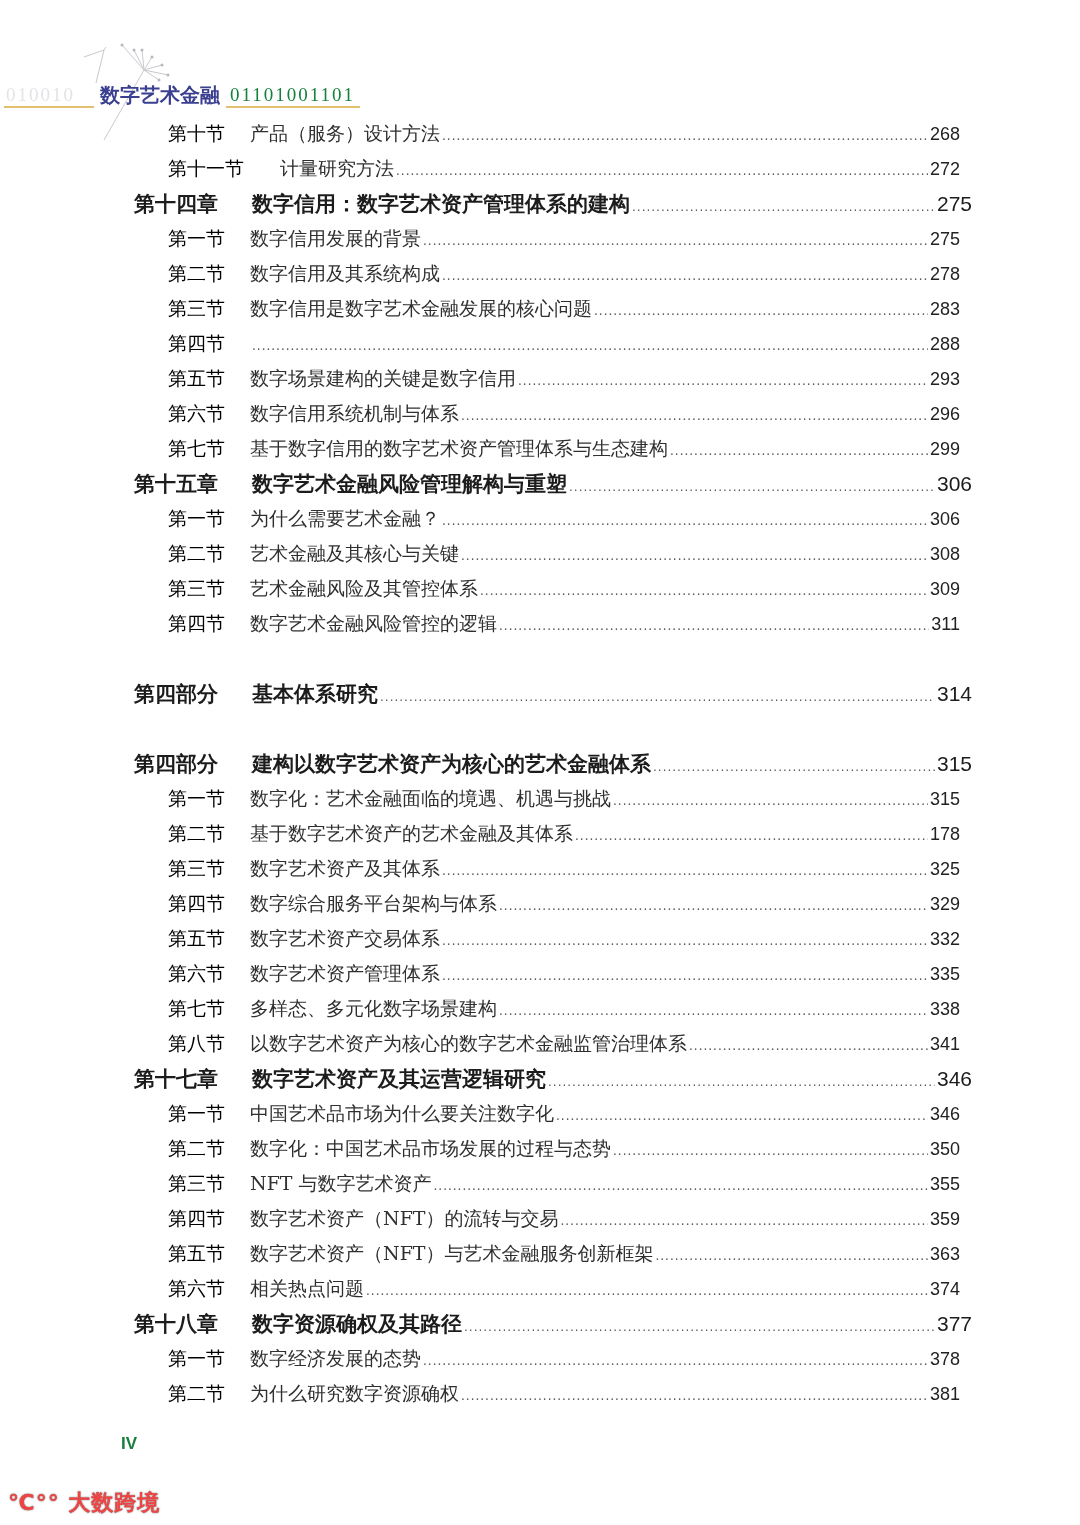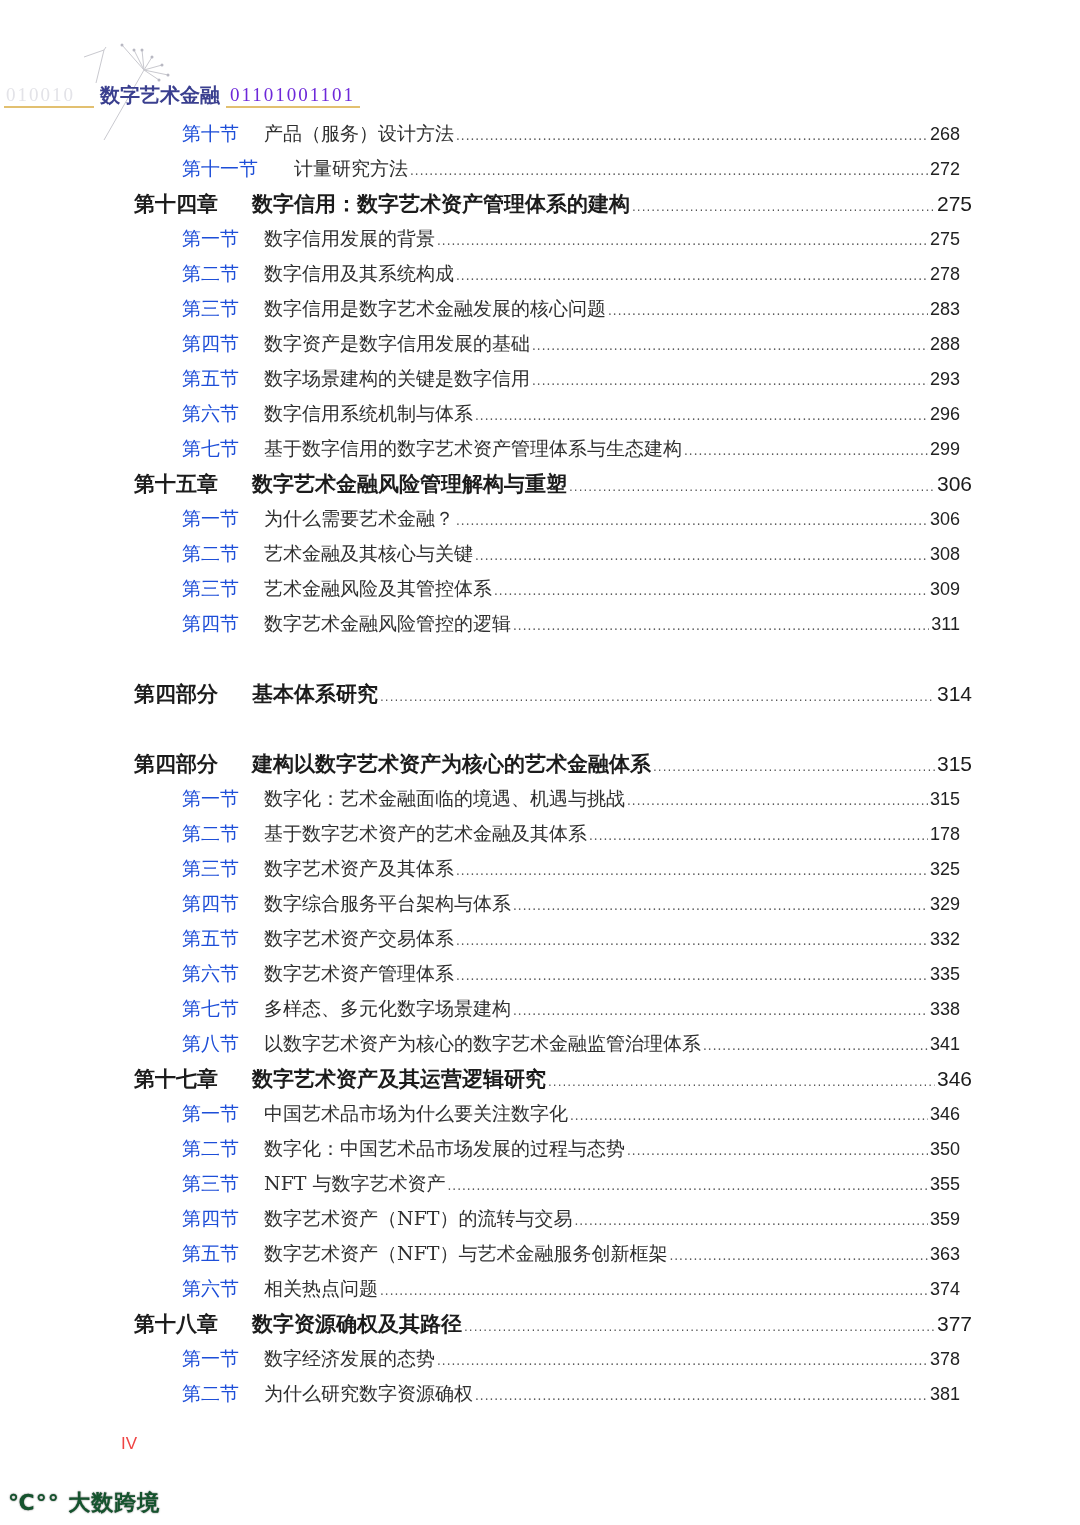--- a/index.html
+++ b/index.html
@@ -1,48 +1,48 @@
 <!DOCTYPE html>
 <html><head>
   <meta charset="utf-8">
   <style>
     html, body { margin: 0; padding: 0; background: #ffffff; }
     body { width: 1080px; height: 1525px; position: relative; overflow: hidden; font-family: "DejaVu Serif", "Liberation Serif", serif; color: #2a2a2a; }
 
     .header { position: absolute; left: 4px; top: 30px; width: 1080px; height: 110px; }
     .dandelion { position: absolute; left: 70px; top: 5px; width: 120px; height: 135px; }
     .bin-left { position: absolute; left: 2px; top: 84px; font-family: "Liberation Serif", serif; font-size: 19px; letter-spacing: 2px; color: #e3e3e8; }
-    .bin-right { position: absolute; left: 226px; top: 84px; font-family: "Liberation Serif", serif; font-size: 19px; letter-spacing: 2px; color: #6d28d9; }
+    .bin-right { position: absolute; left: 226px; top: 84px; font-family: "Liberation Serif", serif; font-size: 19px; letter-spacing: 2px; color: #15803d; }
     .book-title { position: absolute; left: 96px; top: 82px; font-family: "DejaVu Serif", serif; font-weight: bold; font-size: 20px; color: #3a3f8f; letter-spacing: 0px; }
     .rule-left { position: absolute; left: 0; top: 106px; width: 90px; height: 2px; background: #e2c070; }
     .rule-right { position: absolute; left: 222px; top: 106px; width: 134px; height: 2px; background: #e2c070; }
 
     .toc { position: absolute; left: 0; top: 0; width: 1080px; }
     .row { position: absolute; display: flex; align-items: baseline; white-space: nowrap; }
     .row .label { flex: 0 0 auto; }
     .row .title { flex: 0 0 auto; }
     .row .leader { flex: 1 1 auto; overflow: hidden; color: #555; margin: 0 2px; }
     .row .leader::after { content: "................................................................................................................................................................................................................................................"; letter-spacing: 1px; }
     .row .page { flex: 0 0 auto; font-family: "Liberation Sans", sans-serif; }
 
     .sec { left: 168px; width: 792px; font-size: 19px; height: 30px; }
-    .sec .label { width: 82px; color: #1d4ed8; margin-left: 14px; }
+    .sec .label { width: 82px; color: #000000; }
     .sec .title { color: #2f2f2f; }
     .sec .leader { font-size: 12px; }
     .sec .page { font-size: 18px; color: #222; }
 
     .sec.wide .label { width: 112px; }
 
     .chap { left: 134px; width: 838px; font-size: 21px; font-family: "DejaVu Sans", "Liberation Sans", sans-serif; font-weight: bold; height: 32px; color: #1c1c1c; }
     .chap .label { width: 118px; }
     .chap .leader { font-size: 12px; font-weight: normal; }
     .chap .page { font-size: 21px; font-weight: normal; color: #1c1c1c; }
 
-    .folio { position: absolute; left: 121px; top: 1434px; font-family: "Liberation Sans", sans-serif; font-size: 17px; color: #ef4444; }
-    .watermark { position: absolute; left: 8px; top: 1488px; font-family: "DejaVu Sans", sans-serif; font-size: 22px; color: #14532d; text-shadow: 0 0 2px #9a9a9a, 0 0 1px #777; font-weight: bold; letter-spacing: 1px; }
+    .folio { position: absolute; left: 121px; top: 1434px; font-family: "Liberation Sans", sans-serif; font-size: 17px; color: #15803d; font-weight: bold; }
+    .watermark { position: absolute; left: 8px; top: 1488px; font-family: "DejaVu Sans", sans-serif; font-size: 22px; color: #ef4444; text-shadow: 0 0 2px #9a9a9a, 0 0 1px #777; font-weight: bold; letter-spacing: 1px; }
   </style>
 </head>
 <body>
 
 <div class="header" style="top:0;">
   <svg class="dandelion" viewBox="0 0 120 135">
     <g stroke="#c9c9cf" stroke-width="1" fill="none">
       <line x1="30" y1="135" x2="70" y2="65"></line>
       <line x1="70" y1="65" x2="48" y2="40"></line>
       <line x1="70" y1="65" x2="60" y2="45"></line>
@@ -104,21 +104,20 @@
     <span class="page">278</span>
   </div>
   <div class="row sec" style="top:296px">
     <span class="label">第三节</span>
     <span class="title">数字信用是数字艺术金融发展的核心问题</span>
     <span class="leader"></span>
     <span class="page">283</span>
   </div>
   <div class="row sec" style="top:331px">
     <span class="label">第四节</span>
-    <span class="title">数字资产是数字信用发展的基础</span>
     <span class="leader"></span>
     <span class="page">288</span>
   </div>
   <div class="row sec" style="top:366px">
     <span class="label">第五节</span>
     <span class="title">数字场景建构的关键是数字信用</span>
     <span class="leader"></span>
     <span class="page">293</span>
   </div>
   <div class="row sec" style="top:401px">

